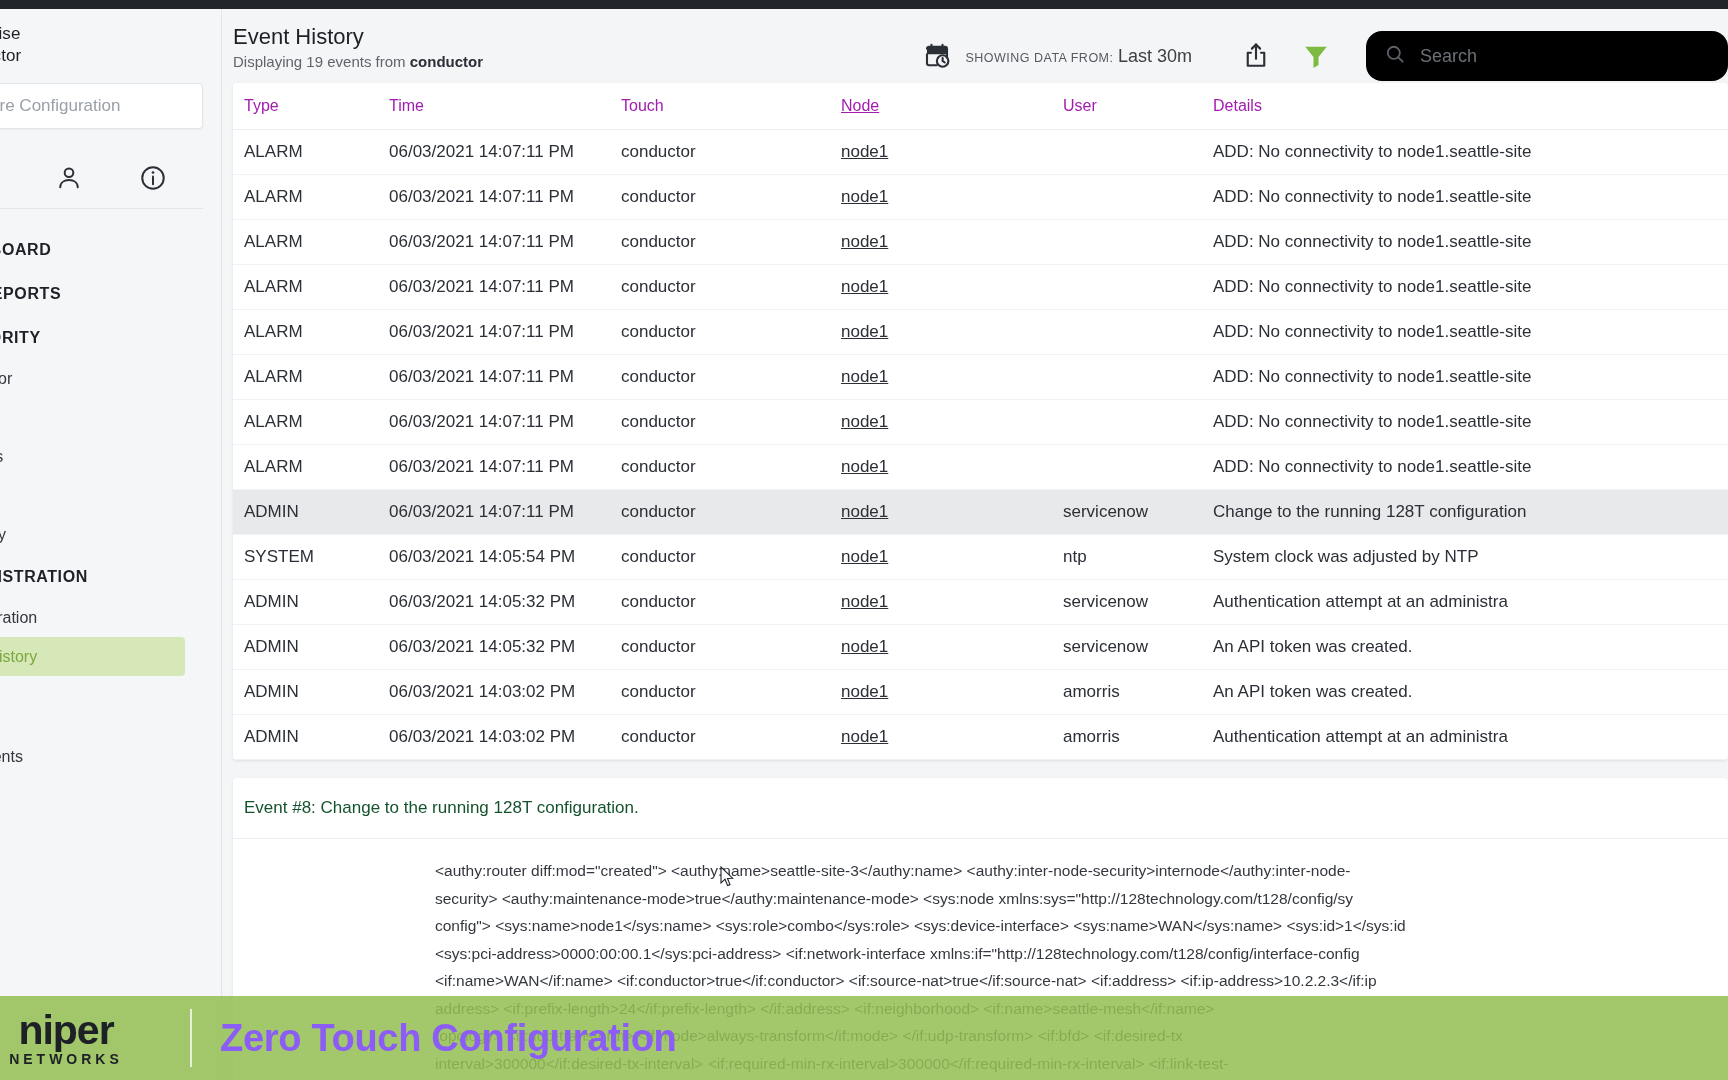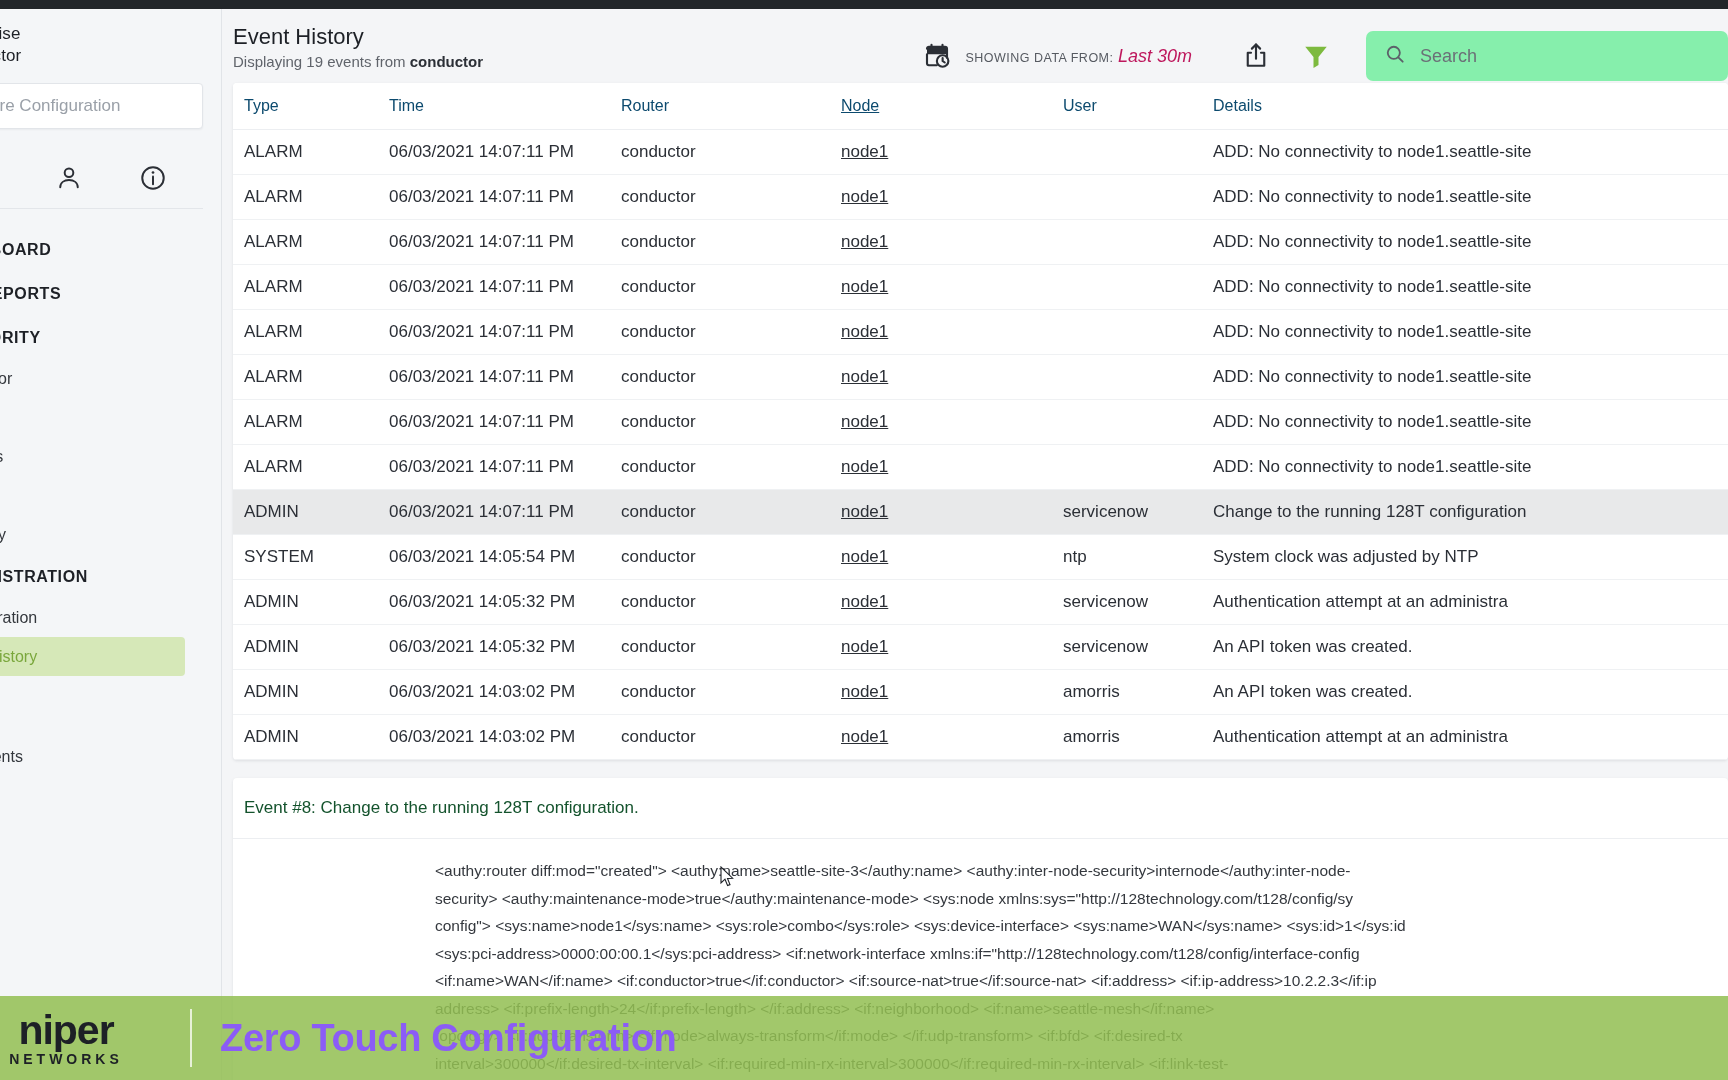--- a/index.html
+++ b/index.html
@@ -125,49 +125,50 @@
   }
   .showing {
     display: flex; align-items: center; gap: 13px;
     margin-right: 34px;
   }
   .showing .caltxt .l1 {
     font-size: 12.5px; letter-spacing: .5px;
     color: #565a61; text-transform: uppercase;
   }
   .showing .caltxt .l2 {
-    font-size: 18px; color: #be185d; margin-top: 15px; font-style: italic;
+    font-size: 18px; color: #404040; margin-top: 15px;
   }
   .tool-icon { width: 30px; height: 30px; display:block; color:#2b2f36; }
   .tool-btn { padding: 0 15px; cursor: pointer; }
   .search-box {
     width: 362px; height: 50px;
-    background: #86efac;
-    border-radius: 7px;
+    background: #000000;
+    border-radius: 16px;
     display: flex; align-items: center;
     gap: 14px;
     padding: 0 18px;
     margin-left: 20px;
+    text-decoration: underline;
   }
   .search-box .ph { color: #6b7077; font-size: 18px; }
 
   
   .card {
     background: #fff;
     border-radius: 4px;
     margin: 0 0 0 11px;
     width: 1495px;
     box-shadow: 0 1px 3px rgba(20,25,35,.10);
     overflow: hidden;
   }
   table { border-collapse: collapse; width: 1495px; table-layout: fixed; }
   thead th {
     text-align: left;
     font-size: 16px; font-weight: 400;
-    color: #0c4a6e;
+    color: #a21caf;
     padding: 14px 0 14px 0;
     border-bottom: 1px solid #eceef1;
     background: #fff;
     white-space: nowrap;
   }
   tbody td {
     font-size: 17px;
     color: #2b2f36;
     padding: 12px 0 12px 0;
     border-bottom: 1px solid #eff1f3;
@@ -362,21 +363,21 @@
         </div>
       </div>
     </div>
 
     <div class="card">
       <table>
         <thead>
           <tr>
             <th class="c-type">Type</th>
             <th class="c-time">Time</th>
-            <th class="c-router">Router</th>
+            <th class="c-router">Touch</th>
             <th class="c-node">Node</th>
             <th class="c-user">User</th>
             <th class="c-det">Details</th>
           </tr>
         </thead>
         <tbody id="tbody">
             <tr class="">
               <td class="c-type">ALARM</td>
               <td class="c-time">06/03/2021 14:07:11 PM</td>
               <td class="c-router">conductor</td>

